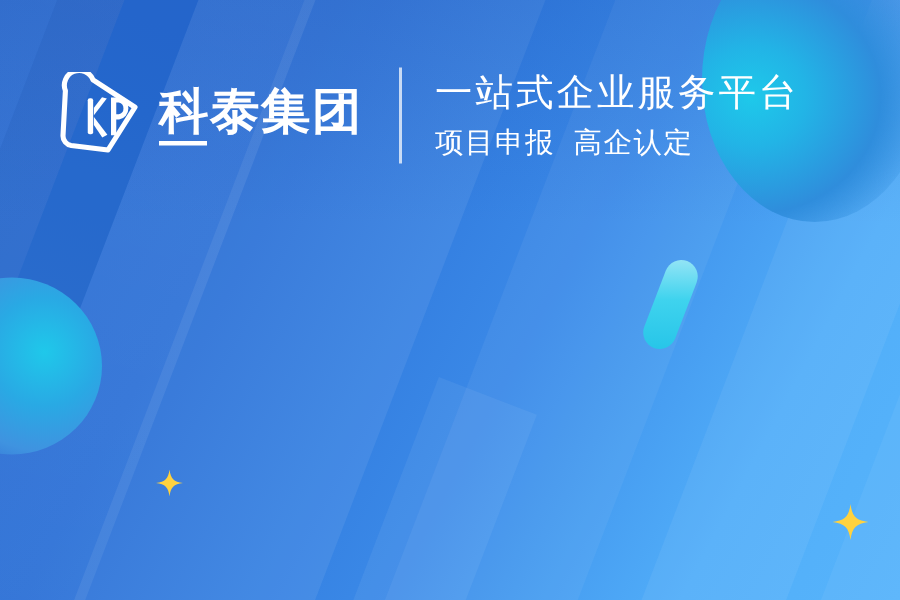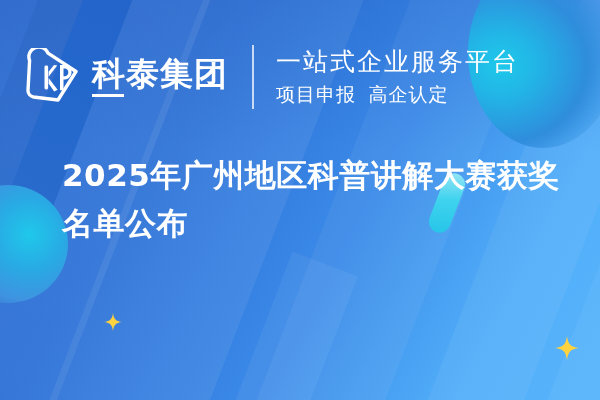--- a/index.html
+++ b/index.html
@@ -146,21 +146,21 @@
 
   
   .header {
     position: absolute;
     left: 0;
     top: 38px;
     width: 600px;
     height: 78px;
     display: flex;
     align-items: center;
-    padding-left: 24px;
+    padding-left: 38px;
     box-sizing: border-box;
   }
 
   .logo-mark {
     width: 58px;
     height: 58px;
     flex: 0 0 58px;
     margin-right: 10px;
   }
 
@@ -300,15 +300,14 @@
 
     <div class="v-divider"></div>
 
     <div class="tagline">
       <div class="tagline-main">一站式企业服务平台</div>
       <div class="tagline-sub">项目申报 高企认定</div>
     </div>
 
   </div>
 
-  <div class="title">2025年广州地区科普讲解大赛获奖名单公布</div>
 
 </div>
 
 </body></html>

